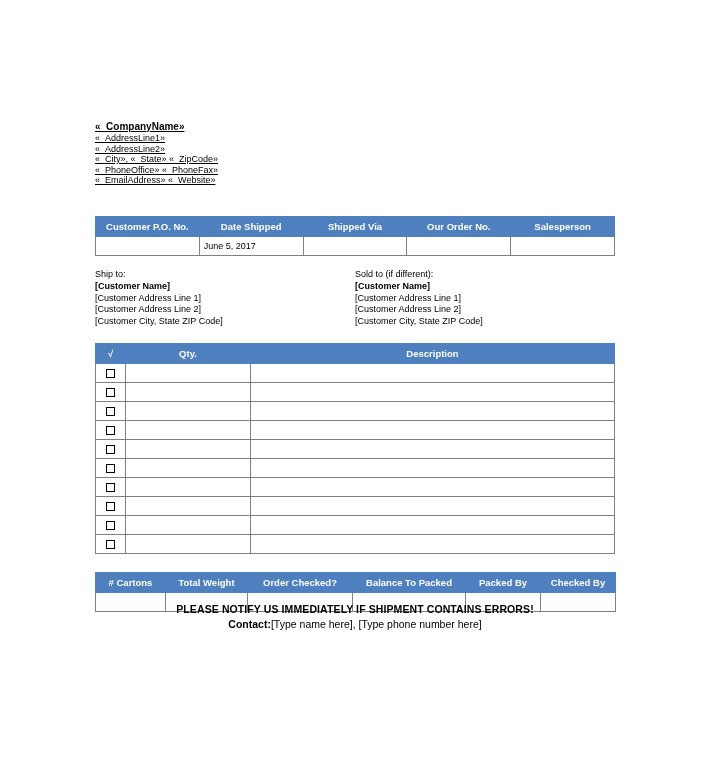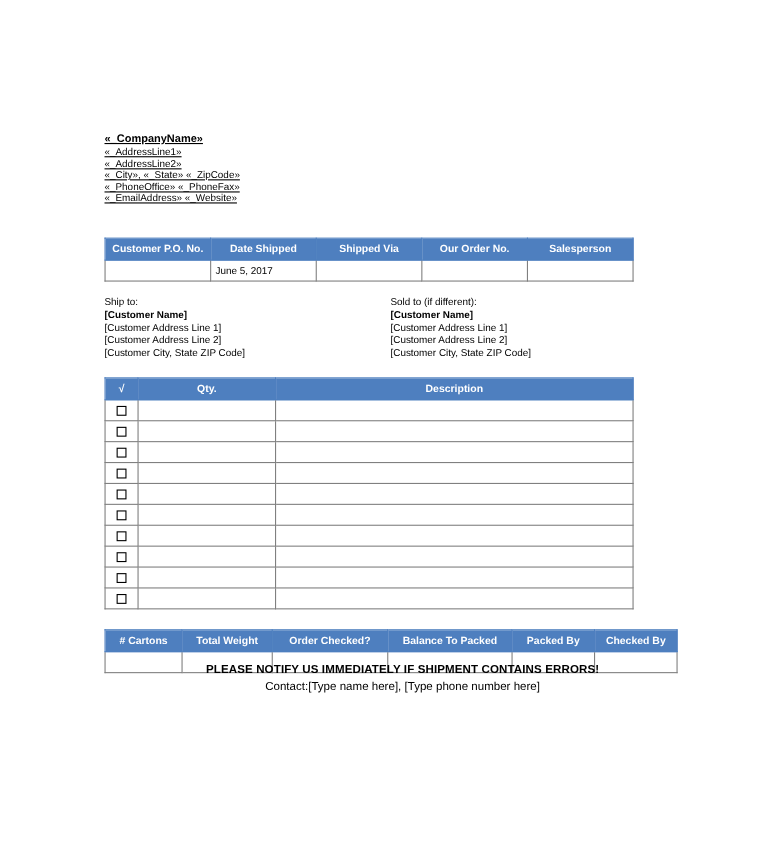--- a/index.html
+++ b/index.html
@@ -61,21 +61,21 @@
   }
   .company-name {
     font-weight: bold;
     font-size: 10px;
     line-height: 12px;
   }
 
   
   table.grid {
     border-collapse: collapse;
-    width: 481px;
+    width: 520px;
     table-layout: fixed;
   }
   table.grid th {
     background: #4e7fbf;
     color: #ffffff;
     font-size: 9.5px;
     font-weight: bold;
     text-align: center;
     padding: 4px 2px;
     border: 1px solid #4e7fbf;
@@ -146,37 +146,37 @@
   .summary-wrap {
     position: absolute;
     left: 95px;
     top: 572px;
   }
   .summary-table td { height: 18px; }
 
   
   .footer {
     position: absolute;
-    left: 106px;
+    left: 95px;
     top: 603px;
     width: 520px;
     text-align: center;
   }
   .footer-notice {
     font-size: 10.5px;
     font-weight: bold;
     line-height: 13px;
     letter-spacing: 0.1px;
   }
   .footer-contact {
     font-size: 10.5px;
     line-height: 14px;
     margin-top: 1px;
   }
-  .footer-contact b { font-weight: normal; }
+  .footer-contact b { font-weight: bold; }
 </style>
 </head>
 <body>
 
 <div class="page">
 
 
   <div class="company-block">
     <div class="company-name">«_CompanyName»</div>
     <div>«_AddressLine1»</div>

